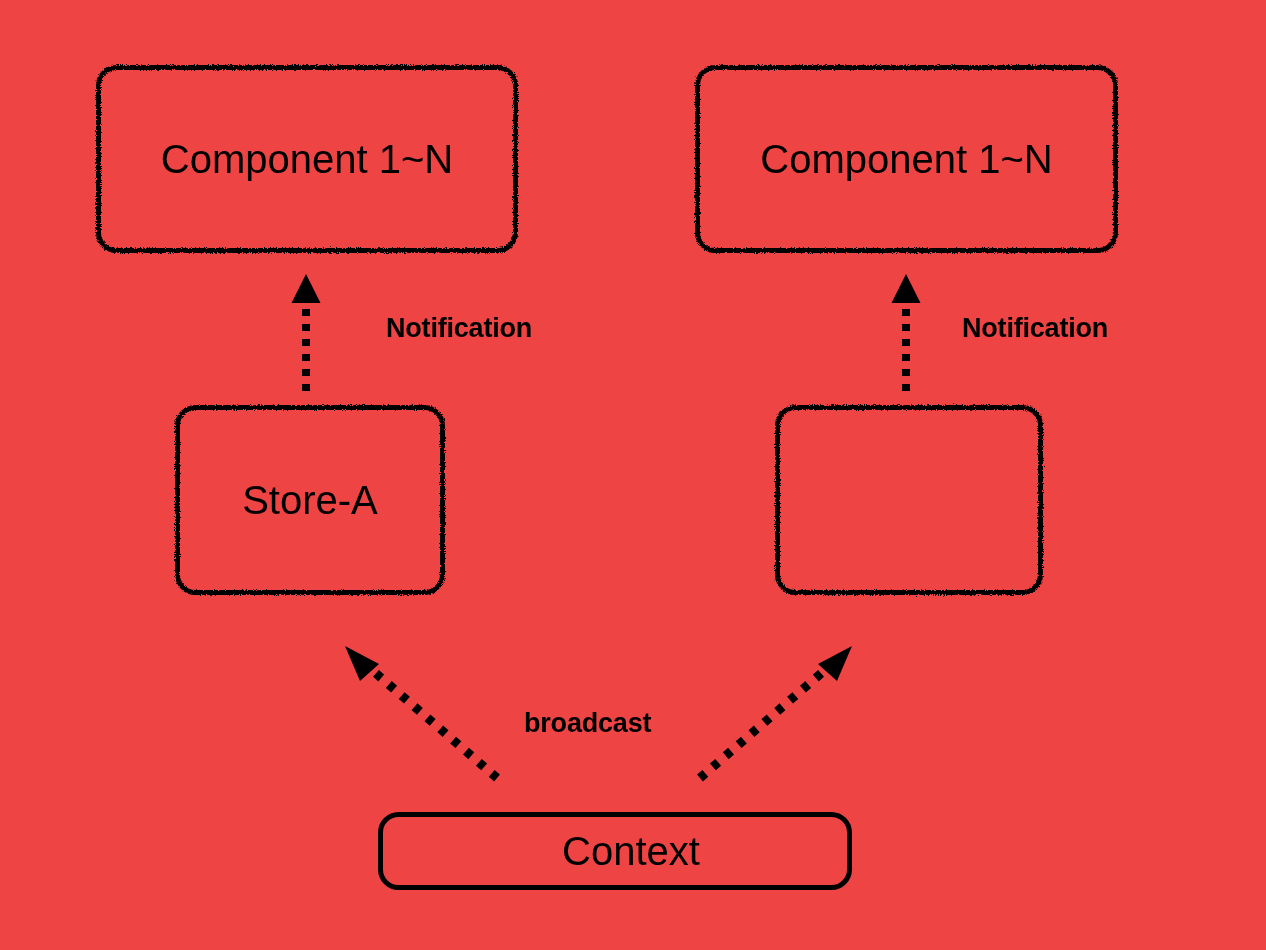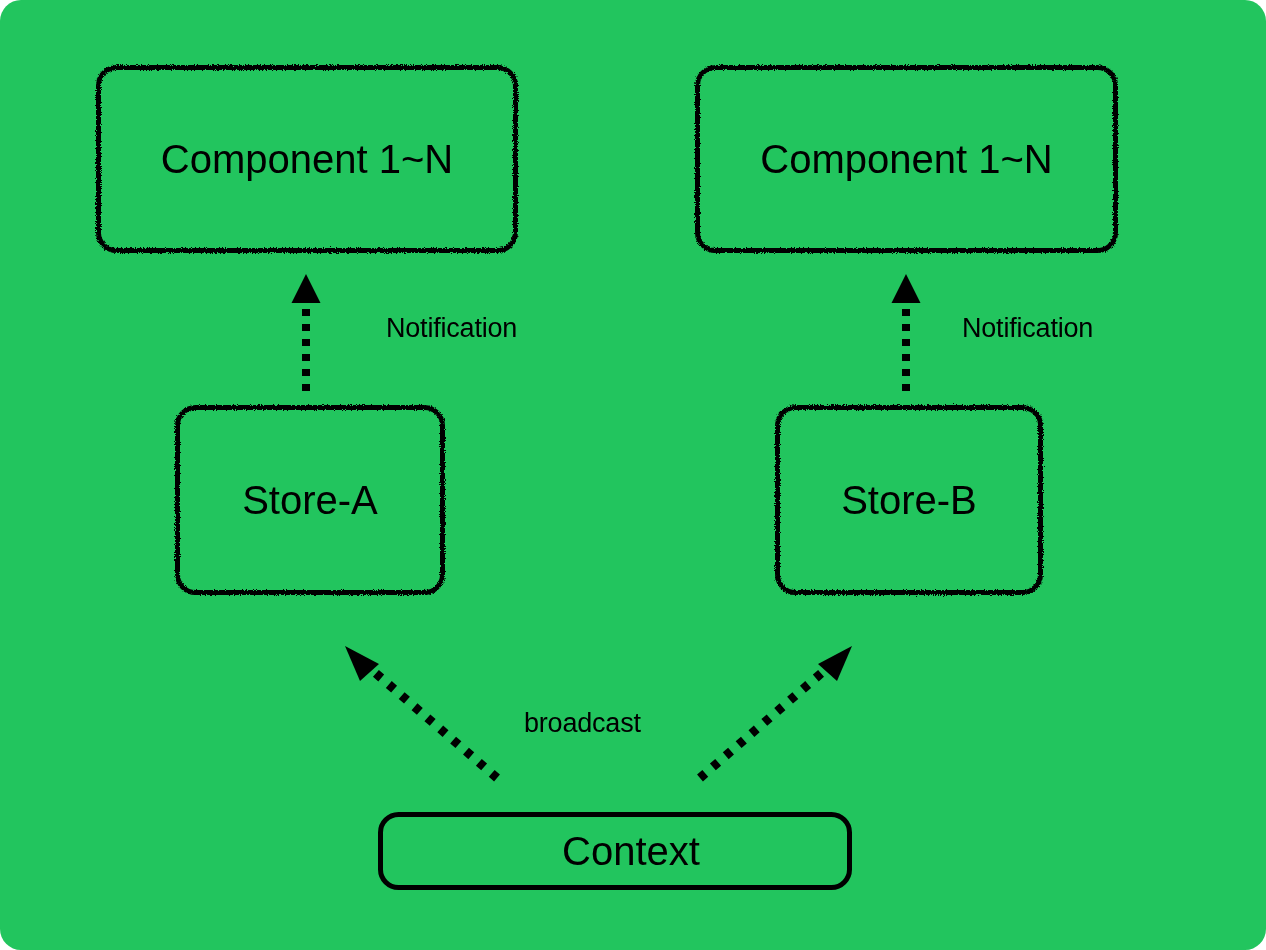--- a/index.html
+++ b/index.html
@@ -9,23 +9,22 @@
     background: #ffffff;
   }
   body {
     font-family: "Liberation Sans", sans-serif;
     -webkit-font-smoothing: antialiased;
   }
   #canvas {
     position: relative;
     width: 1266px;
     height: 950px;
-    background: #22c55e;
+    background: #ef4444;
     overflow: hidden;
-    border-radius: 21px;
   }
   #diagram-svg {
     position: absolute;
     left: 0;
     top: 0;
     width: 1266px;
     height: 950px;
   }
   .node-label {
     position: absolute;
@@ -35,21 +34,21 @@
     color: #000000;
     font-family: "Liberation Sans", sans-serif;
     font-weight: 400;
     white-space: nowrap;
     pointer-events: none;
   }
   .edge-label {
     position: absolute;
     color: #000000;
     font-family: "Liberation Sans", sans-serif;
-    font-weight: 400;
+    font-weight: 700;
     white-space: nowrap;
     letter-spacing: -0.2px;
   }
   
   .lbl-component { font-size: 40px; }
   .lbl-store     { font-size: 40px; text-align: right; }
   .lbl-context   { font-size: 40px; padding-left: 16px; }
   .lbl-edge      { font-size: 27px; }
 </style>
 </head>
@@ -102,21 +101,20 @@
       <polygon points="852,646 818,664 837,681" fill="#000000"></polygon>
     </g>
   </svg>
 
   <div class="node-label lbl-component" style="left:96px; top:65px; width:422px; height:188px;">Component 1~N</div>
 
   <div class="node-label lbl-component" style="left:695px; top:65px; width:423px; height:188px;">Component 1~N</div>
 
   <div class="node-label lbl-store" style="left:175px; top:405px; width:270px; height:190px;">Store-A</div>
 
-  <div class="node-label lbl-store" style="left:775px; top:405px; width:268px; height:190px;">Store-B</div>
 
   <div class="node-label lbl-context" style="left:378px; top:812px; width:474px; height:78px;">Context</div>
 
   <div class="edge-label lbl-edge" style="left:386px; top:313px;">Notification</div>
 
   <div class="edge-label lbl-edge" style="left:962px; top:313px;">Notification</div>
 
   <div class="edge-label lbl-edge" style="left:524px; top:708px;">broadcast</div>
 
 </div>

